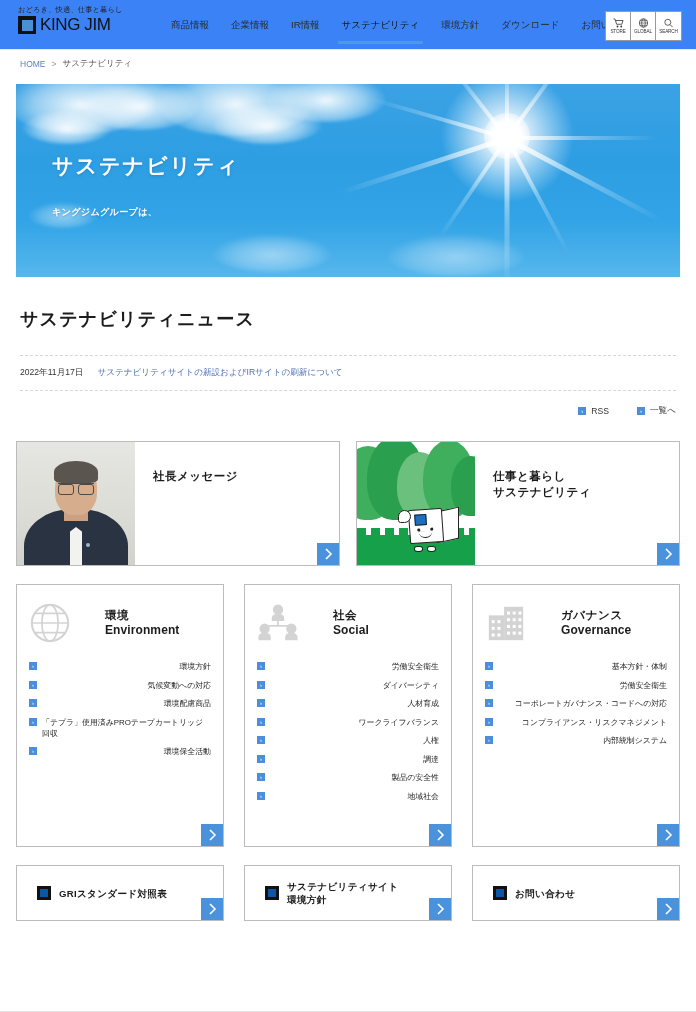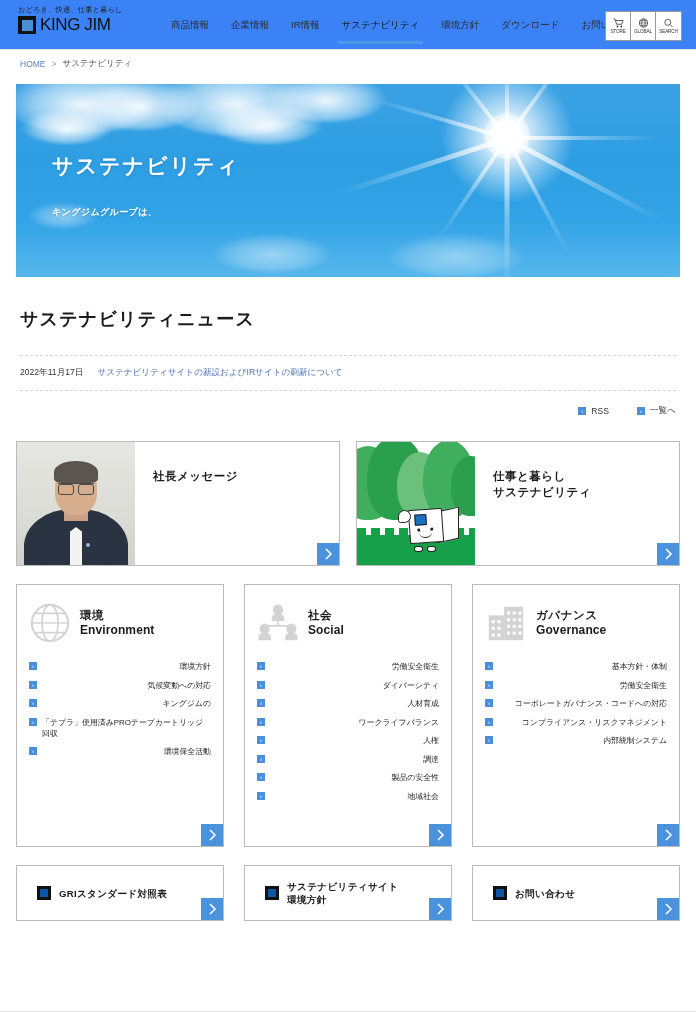--- a/index.html
+++ b/index.html
@@ -200,21 +200,21 @@
   .arrow-btn svg { display: block; }
 
   
   .esg { display: flex; gap: 20px; margin: 18px 16px 0 16px; }
   .esg-col {
     position: relative; flex: 1; height: 263px; border: 1px solid #bbb;
     background: #fff; padding: 14px 12px 0 12px; cursor: pointer;
   }
   .esg-head { display: flex; align-items: center; gap: 9px; height: 48px; }
   .esg-ico { width: 42px; height: 42px; flex: 0 0 auto; opacity: .9; }
-  .esg-names { line-height: 15px; }
+  .esg-names { line-height: 15px; margin-left: 25px; }
   .esg-ja { font-size: 11.5px; font-weight: 700; color: #1c1c1c; letter-spacing: .6px; }
   .esg-en { font-size: 12px; font-weight: 700; color: #1c1c1c; letter-spacing: .1px; }
   .esg-list { margin-top: 14px; }
   .esg-li {
     display: flex; align-items: flex-start; gap: 5px;
     font-size: 7.9px; color: #222; line-height: 11px; margin-bottom: 7.5px;
     cursor: pointer;
     justify-content: space-between;
   }
   .esg-li .bullet { margin-top: 1px; }
@@ -414,21 +414,21 @@
         <div class="esg-li">
             <span class="bullet">›</span>
             <span>環境方針</span>
           </div>
         <div class="esg-li">
             <span class="bullet">›</span>
             <span>気候変動への対応</span>
           </div>
         <div class="esg-li">
             <span class="bullet">›</span>
-            <span>キングジムの</span>
+            <span>環境配慮商品</span>
           </div>
         <div class="esg-li">
             <span class="bullet">›</span>
             <span>「テプラ」使用済みPROテープカートリッジ回収</span>
           </div>
         <div class="esg-li">
             <span class="bullet">›</span>
             <span>環境保全活動</span>
           </div>
       </div>

